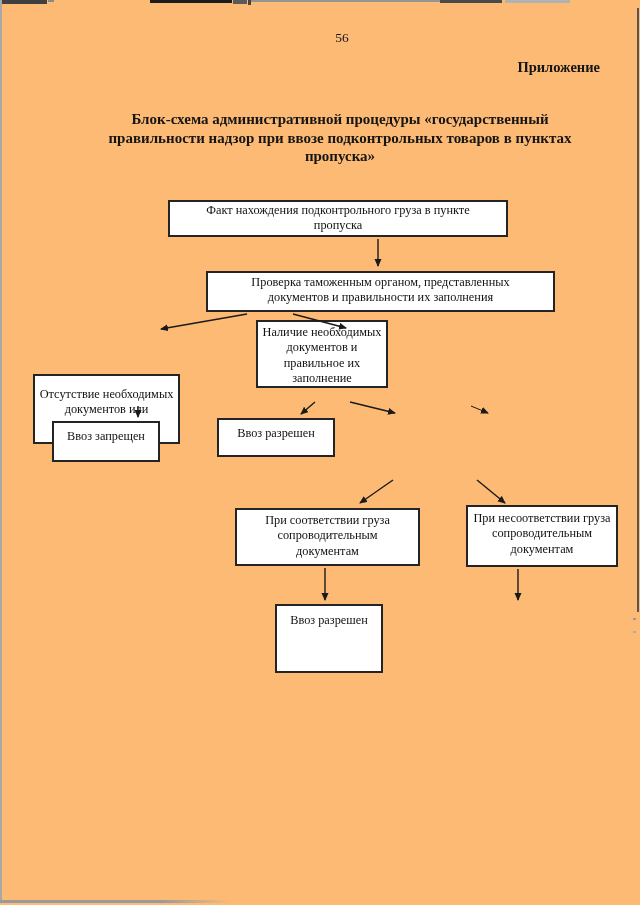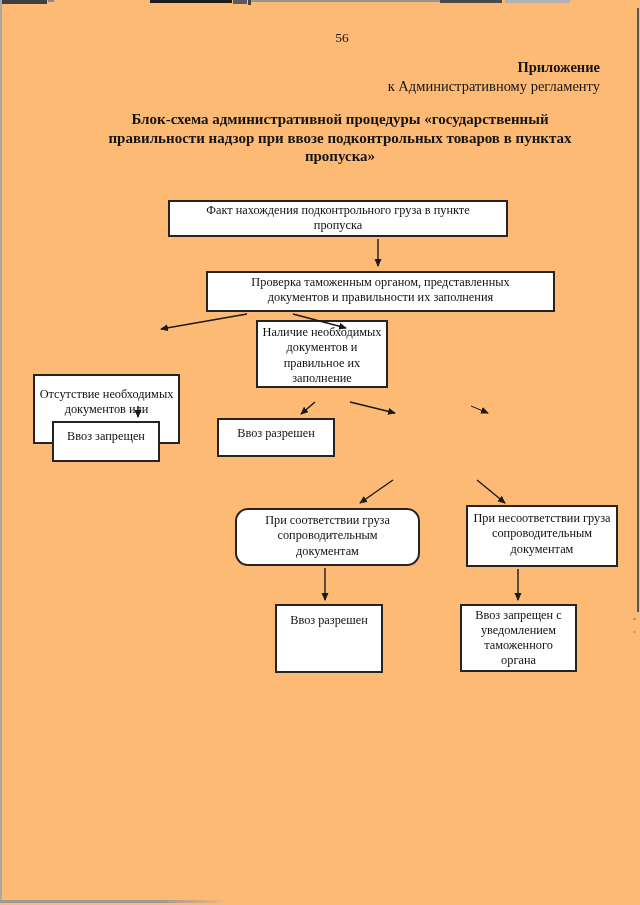--- a/index.html
+++ b/index.html
@@ -19,21 +19,21 @@
   .node{position:absolute;box-sizing:border-box;border:2px solid #242424;
     background:#ffffff;text-align:center;font-size:12.3px;line-height:15.3px;
     white-space:pre-line;color:#111;}
   .n-fact{left:168px;top:200px;width:340px;height:37px;padding-top:1px;}
   .n-check{left:206px;top:271px;width:349px;height:41px;padding-top:2px;}
   .n-absence{left:33px;top:334px;width:147px;height:70px;padding-top:11px;margin-top:40px;}
   .n-presence{left:256px;top:320px;width:132px;height:68px;padding-top:3px;}
   .n-ban1{left:52px;top:421px;width:108px;height:41px;padding-top:6px;}
   .n-allow1{left:217px;top:418px;width:118px;height:39px;padding-top:6px;}
   .n-inspection{left:372px;top:417px;width:245px;height:61px;padding-top:4px;}
-  .n-conform{left:235px;top:508px;width:185px;height:58px;padding-top:3px;border-radius:13px;}
+  .n-conform{left:235px;top:508px;width:185px;height:58px;padding-top:3px;}
   .n-nonconform{left:439px;top:505px;width:152px;height:62px;padding-top:4px;margin-left:27px;}
   .n-allow2{left:275px;top:604px;width:108px;height:69px;padding-top:7px;}
   .n-ban2{left:460px;top:604px;width:117px;height:68px;padding-top:2px;line-height:15px;}
   
   #arrows{position:absolute;left:0;top:0;width:640px;height:905px;pointer-events:none;}
   
   .art{position:absolute;}
   .a-top1{left:0;top:0;width:47px;height:4px;background:#3f3f3f;}
   .a-top1b{left:48px;top:0;width:6px;height:2px;background:#8a8a8a;}
   .a-top2{left:150px;top:0;width:82px;height:2.5px;background:#1c1c1c;}
@@ -64,21 +64,20 @@
   <div class="art a-top6"></div>
   <div class="art a-left"></div>
   <div class="art a-right"></div>
   <div class="art a-rtick1"></div>
   <div class="art a-rtick2"></div>
   <div class="art a-bottom"></div>
 
   <div class="pagenum">56</div>
   <div class="appendix">
     <div class="l1">Приложение</div>
-    <div class="l2">к Административному регламенту</div>
   </div>
   <div class="doc-title">Блок-схема административной процедуры «государственный
 правильности надзор при ввозе подконтрольных товаров в пунктах
 пропуска»</div>
 
   <div class="node n-check">Проверка таможенным органом, представленных
 документов и правильности их заполнения</div>
   <div class="node n-fact">Факт нахождения подконтрольного груза в пункте
 пропуска</div>
   <div class="node n-absence">Отсутствие необходимых
@@ -91,24 +90,20 @@
 заполнение</div>
   <div class="node n-ban1">Ввоз запрещен</div>
   <div class="node n-allow1">Ввоз разрешен</div>
   <div class="node n-conform">При соответствии груза
 сопроводительным
 документам</div>
   <div class="node n-nonconform">При несоответствии груза
 сопроводительным
 документам</div>
   <div class="node n-allow2">Ввоз разрешен</div>
-  <div class="node n-ban2">Ввоз запрещен с
-уведомлением
-таможенного
-органа</div>
 
   <svg id="arrows" viewBox="0 0 640 905" xmlns="http://www.w3.org/2000/svg">
     <defs>
       <marker id="arr" markerWidth="9" markerHeight="8" refX="7" refY="3.5" orient="auto" markerUnits="userSpaceOnUse">
         <path d="M0,0 L8,3.5 L0,7 Z" fill="#1a1a1a"></path>
       </marker>
     </defs>
     <g stroke="#1a1a1a" stroke-width="1.4" fill="none">
       <line x1="378" y1="239" x2="378" y2="266" marker-end="url(#arr)"></line>
       <line x1="247" y1="314" x2="161" y2="329" marker-end="url(#arr)"></line>

